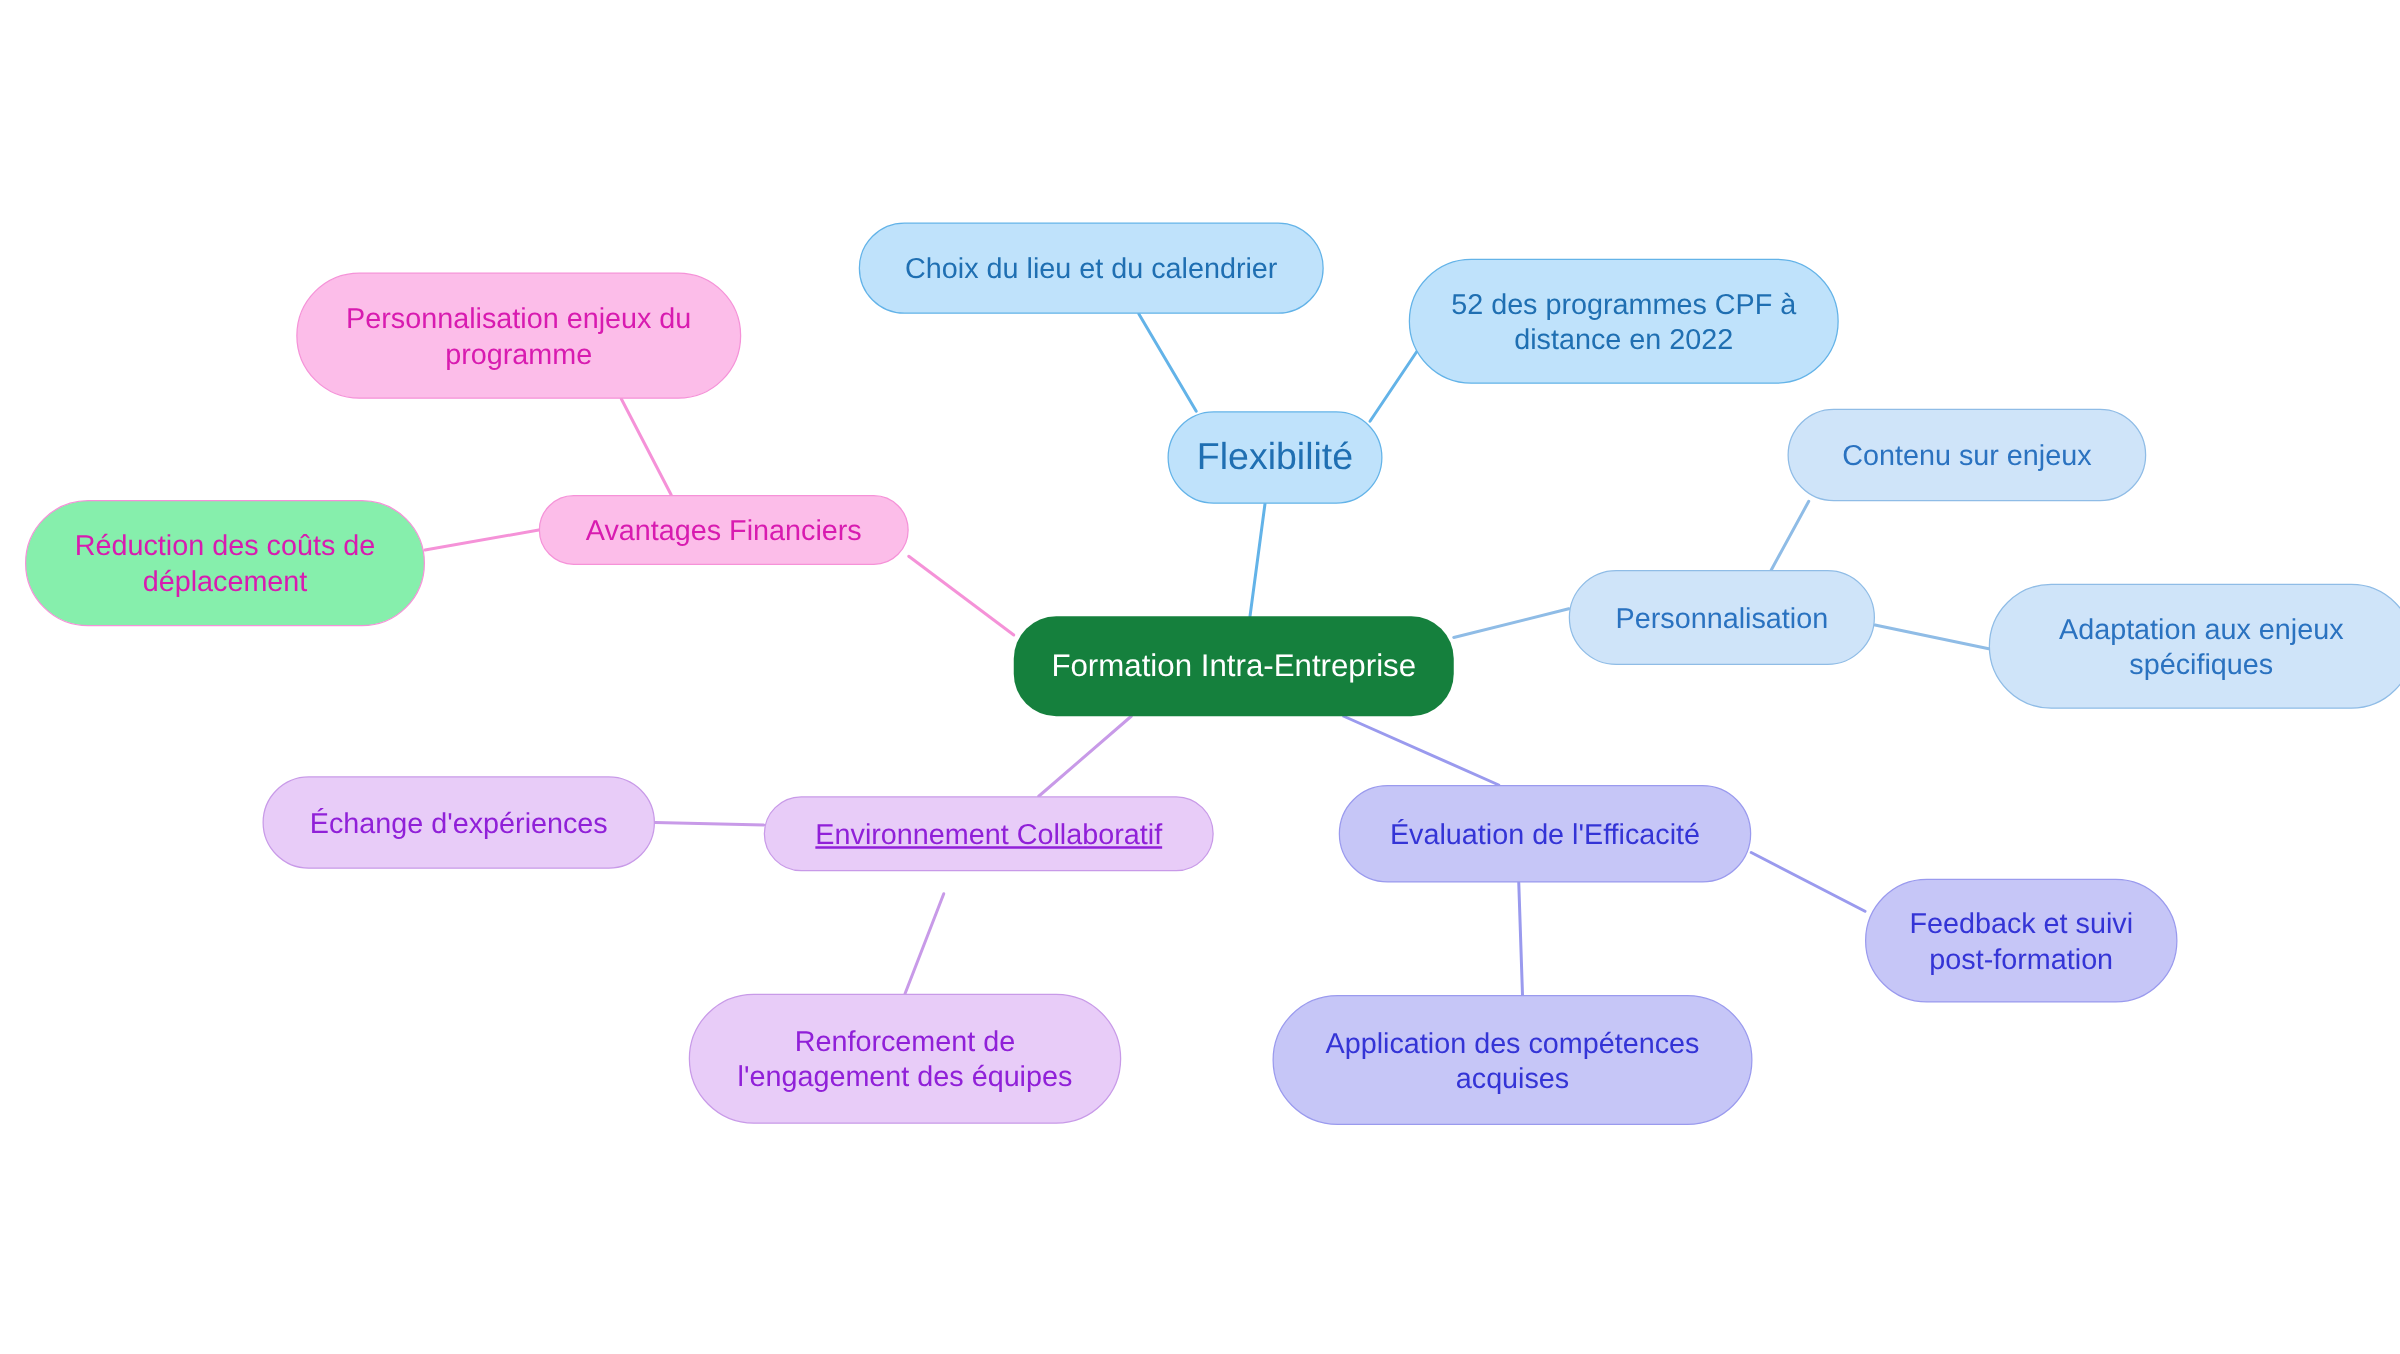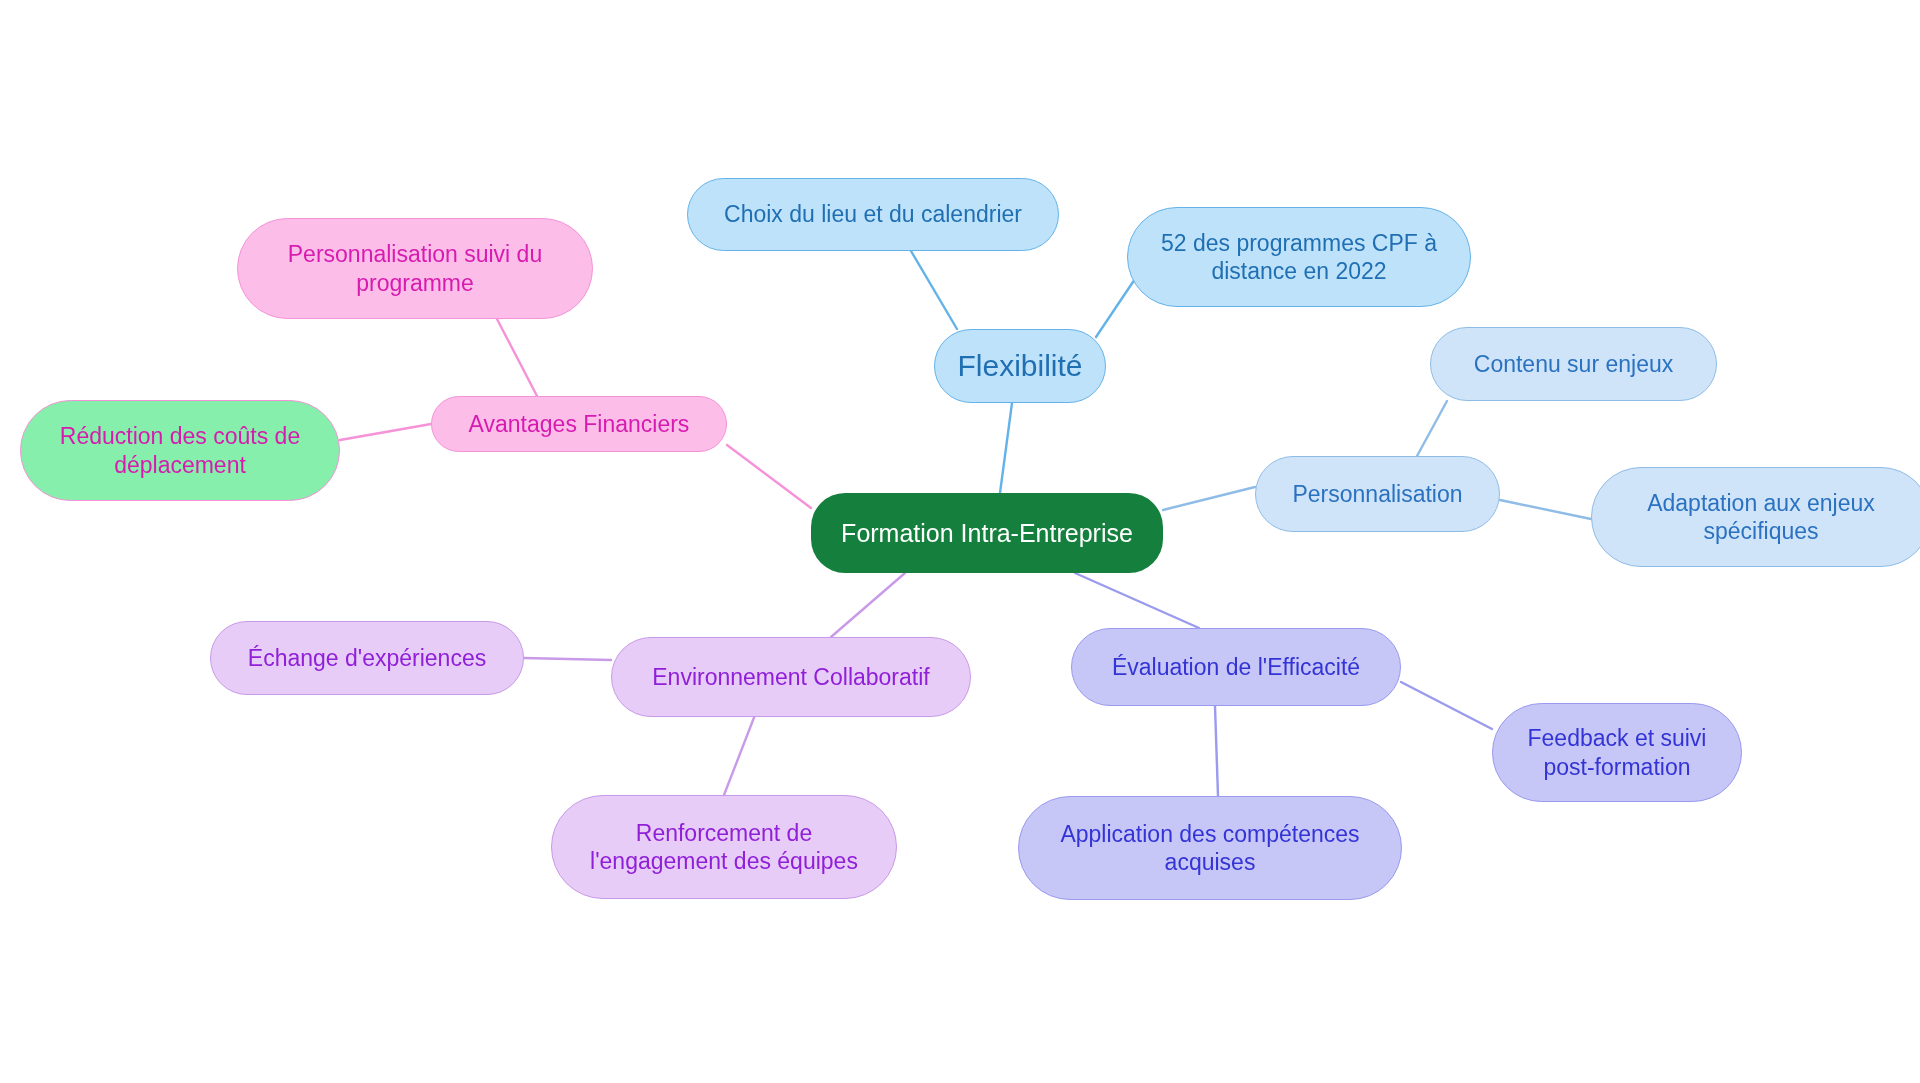--- a/index.html
+++ b/index.html
@@ -77,22 +77,22 @@
 distance en 2022</div>
     <div class="node" style="left: 1255px; top: 456px; width: 245px; height: 76px; font-size: 23px; background: rgb(207, 228, 249); color: rgb(42, 114, 192); border-color: rgb(143, 188, 230);">Personnalisation</div>
     <div class="node" style="left: 1430px; top: 327px; width: 287px; height: 74px; font-size: 23px; background: rgb(207, 228, 249); color: rgb(42, 114, 192); border-color: rgb(143, 188, 230);">Contenu sur enjeux</div>
     <div class="node" style="left: 1591px; top: 467px; width: 340px; height: 100px; font-size: 23px; background: rgb(207, 228, 249); color: rgb(42, 114, 192); border-color: rgb(143, 188, 230);">Adaptation aux enjeux
 spécifiques</div>
     <div class="node" style="left: 1071px; top: 628px; width: 330px; height: 78px; font-size: 23px; background: rgb(198, 198, 247); color: rgb(52, 52, 214); border-color: rgb(154, 154, 238);">Évaluation de l'Efficacité</div>
     <div class="node" style="left: 1492px; top: 703px; width: 250px; height: 99px; font-size: 23px; background: rgb(198, 198, 247); color: rgb(52, 52, 214); border-color: rgb(154, 154, 238);">Feedback et suivi
 post-formation</div>
     <div class="node" style="left: 1018px; top: 796px; width: 384px; height: 104px; font-size: 23px; background: rgb(198, 198, 247); color: rgb(52, 52, 214); border-color: rgb(154, 154, 238);">Application des compétences
 acquises</div>
-    <div class="node" style="left: 611px; top: 637px; width: 360px; height: 80px; font-size: 23px; background: rgb(232, 204, 248); color: rgb(144, 32, 216); border-color: rgb(200, 154, 232);">Environnement Collaboratif</div>
+    <div class="node" style="left: 611px; top: 637px; width: 360px; height: 60px; font-size: 23px; background: rgb(232, 204, 248); color: rgb(144, 32, 216); border-color: rgb(200, 154, 232); text-decoration: underline;">Environnement Collaboratif</div>
     <div class="node" style="left: 210px; top: 621px; width: 314px; height: 74px; font-size: 23px; background: rgb(232, 204, 248); color: rgb(144, 32, 216); border-color: rgb(200, 154, 232);">Échange d'expériences</div>
     <div class="node" style="left: 551px; top: 795px; width: 346px; height: 104px; font-size: 23px; background: rgb(232, 204, 248); color: rgb(144, 32, 216); border-color: rgb(200, 154, 232);">Renforcement de
 l'engagement des équipes</div>
     <div class="node" style="left: 431px; top: 396px; width: 296px; height: 56px; font-size: 23px; background: rgb(252, 189, 233); color: rgb(216, 27, 176); border-color: rgb(245, 146, 216);">Avantages Financiers</div>
-    <div class="node" style="left: 237px; top: 218px; width: 356px; height: 101px; font-size: 23px; background: rgb(252, 189, 233); color: rgb(216, 27, 176); border-color: rgb(245, 146, 216);">Personnalisation suivi du
+    <div class="node" style="left: 237px; top: 218px; width: 356px; height: 101px; font-size: 23px; background: rgb(252, 189, 233); color: rgb(216, 27, 176); border-color: rgb(245, 146, 216);">Personnalisation enjeux du
 programme</div>
     <div class="node" style="left: 20px; top: 400px; width: 320px; height: 101px; font-size: 23px; background: #86efac; color: rgb(216, 27, 176); border-color: rgb(245, 146, 216);">Réduction des coûts de
 déplacement</div>
   </div>
 
 </body></html>

